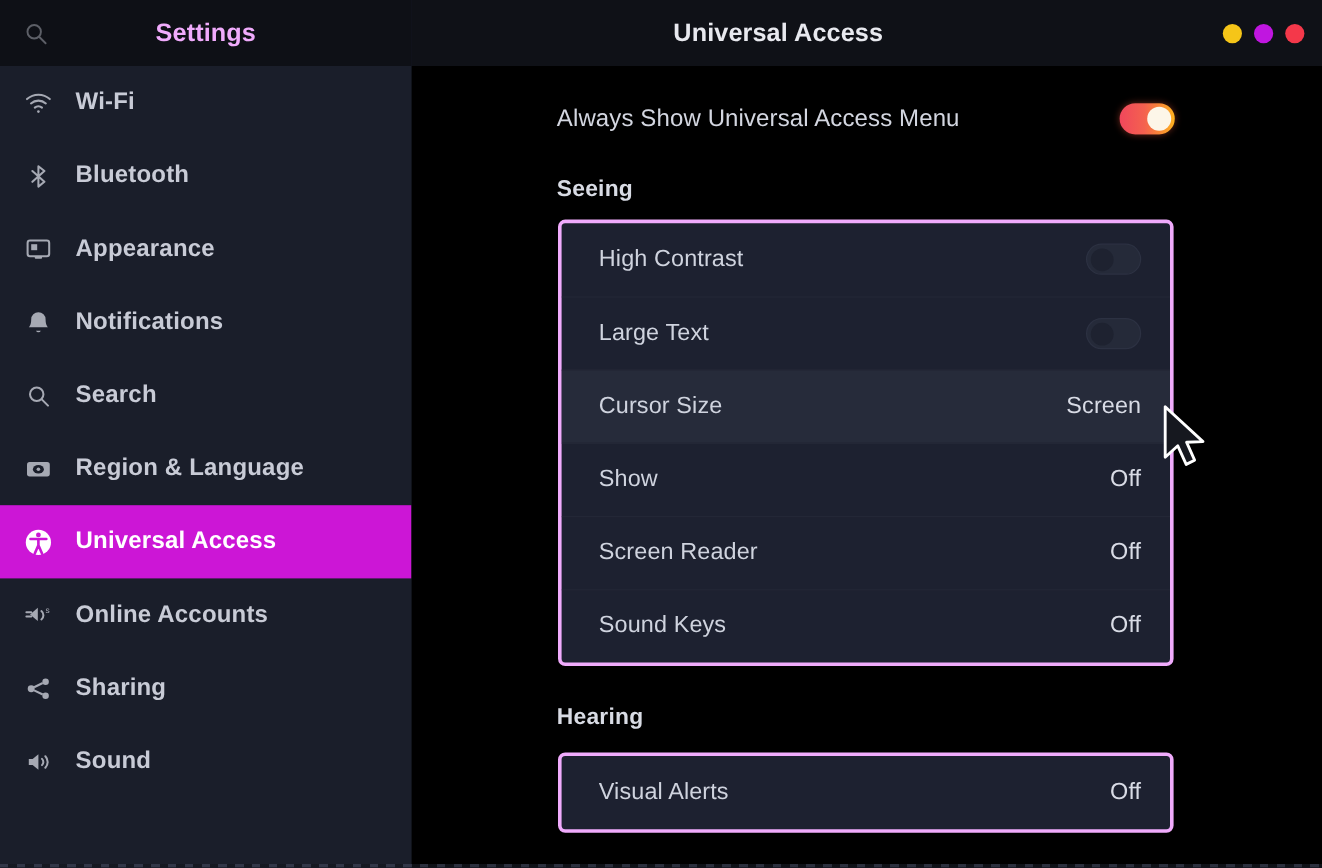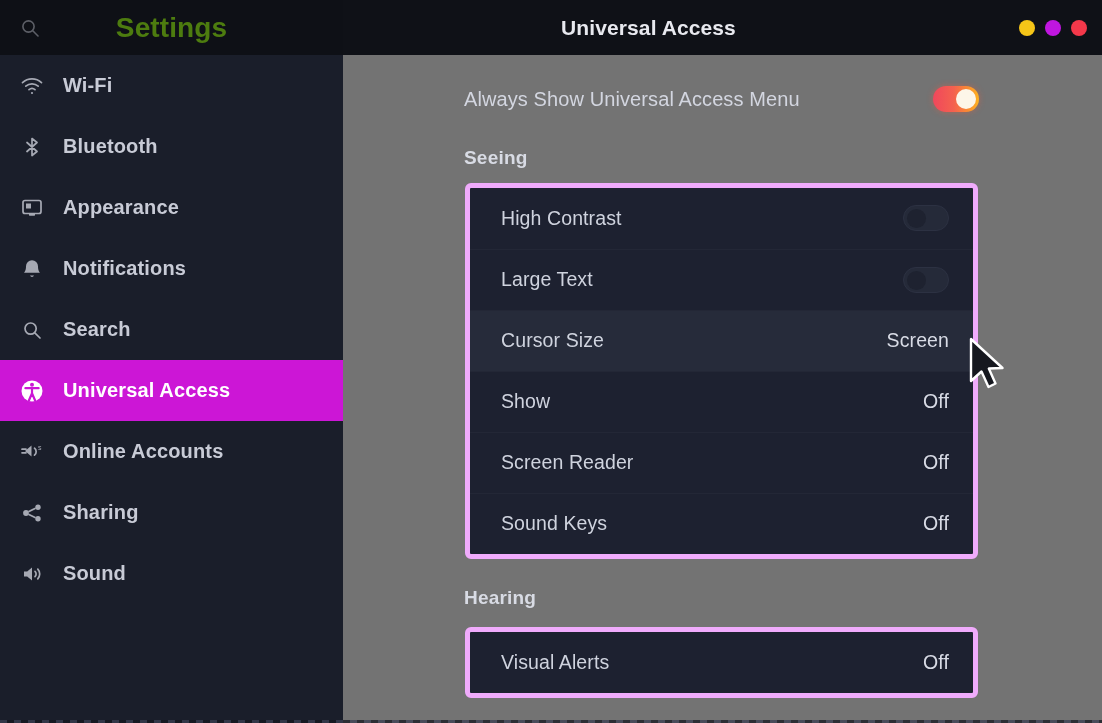--- a/index.html
+++ b/index.html
@@ -48,23 +48,23 @@
     position: absolute;
     left: 18px;
     top: 16px;
     width: 24px;
     height: 24px;
     opacity: 0.42;
   }
   .settings-title {
     width: 100%;
     text-align: center;
-    font-size: 28px;
+    font-size: 21px;
     font-weight: bold;
-    color: #4d7c0f;
+    color: #f0abfc;
     letter-spacing: 0.1px;
   }
   .page-title {
     width: 100%;
     text-align: center;
     font-size: 21px;
     font-weight: bold;
     color: #e8e9ef;
     letter-spacing: 0.1px;
     padding-right: 148px;
@@ -125,21 +125,21 @@
   }
   .side-item.active .ico { opacity: 1; }
 
   
   .content {
     position: absolute;
     top: 55px;
     left: 343px;
     width: 759px;
     height: 668px;
-    background: #737373;
+    background: #000000;
     overflow: hidden;
   }
 
   .top-row {
     position: absolute;
     top: 22px;
     left: 121px;
     width: 515px;
     height: 44px;
     display: flex;
@@ -195,21 +195,21 @@
     letter-spacing: 0.2px;
   }
   .section-head.seeing { top: 92px; }
   .section-head.hearing { top: 532px; }
 
   .card {
     position: absolute;
     left: 122px;
     width: 513px;
     background: #1d2130;
-    border: 5px solid #f0abfc;
+    border: 3px solid #f0abfc;
     border-radius: 6px;
     overflow: hidden;
   }
   .card.seeing { top: 128px; }
   .card.hearing { top: 572px; }
 
   .row {
     height: 61px;
     display: flex;
     align-items: center;
@@ -324,20 +324,30 @@
       </div>
       <div class="side-item">
         <span class="ico">
           <svg width="24" height="24" viewBox="0 0 24 24" stroke="#c9ccd6" fill="none" stroke-width="1.7" stroke-linecap="round" stroke-linejoin="round">
         <circle cx="10.6" cy="10.6" r="5.6"></circle>
         <line x1="14.8" y1="14.8" x2="20" y2="20"></line>
           </svg>
         </span>
         <span class="lbl">Search</span>
       </div>
+      <div class="side-item">
+        <span class="ico">
+          <svg width="24" height="24" viewBox="0 0 24 24">
+        <rect x="2.5" y="6" width="19" height="12" rx="2.2" fill="#c9ccd6"></rect>
+        <ellipse cx="12" cy="12" rx="4.6" ry="3.6" fill="#1a1e2a"></ellipse>
+        <circle cx="12" cy="12" r="1.5" fill="#c9ccd6"></circle>
+          </svg>
+        </span>
+        <span class="lbl">Region &amp; Language</span>
+      </div>
       <div class="side-item active" style="background: rgb(204, 22, 214);">
         <span class="ico">
           <svg width="26" height="26" viewBox="0 0 26 26">
         <circle cx="13" cy="13" r="10.5" fill="#ffffff"></circle>
         <circle cx="13" cy="6.8" r="2.0" fill="#cc16d6"></circle>
         <path d="M6.4 10.2h13.2M13 10.2v5.1M13 15.3l-3.1 7.2M13 15.3l3.1 7.2" stroke="#cc16d6" stroke-width="2.2" stroke-linecap="round" fill="none"></path>
           </svg>
         </span>
         <span class="lbl">Universal Access</span>
       </div>

